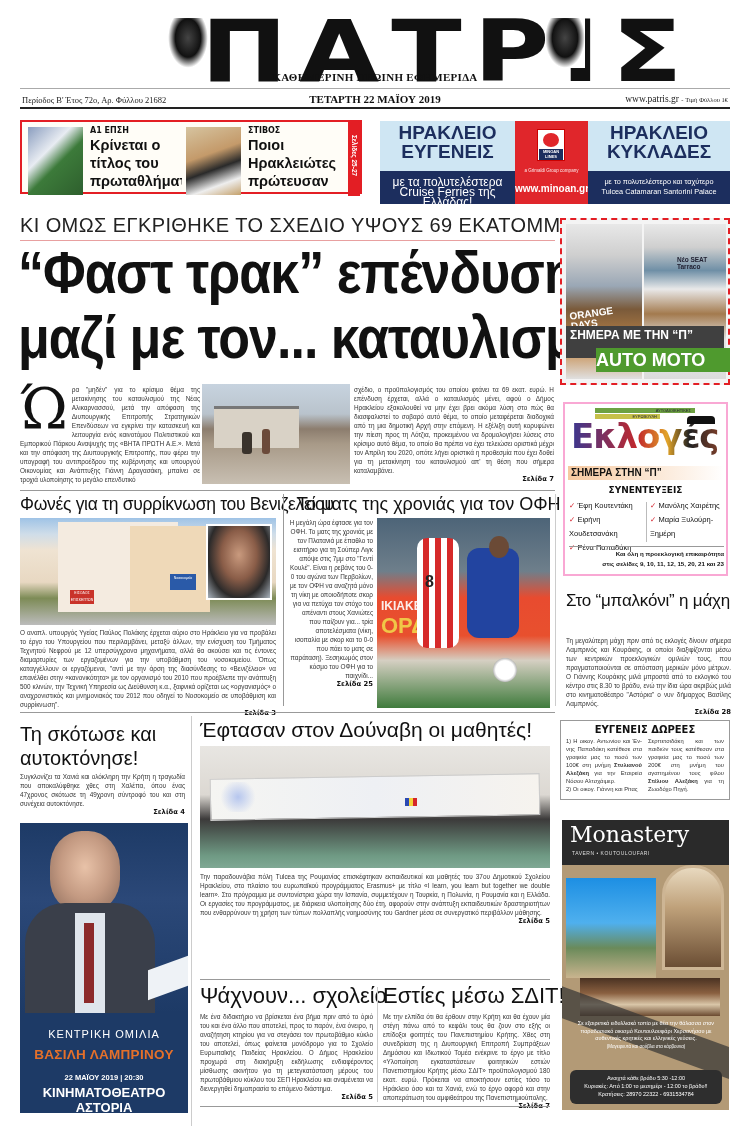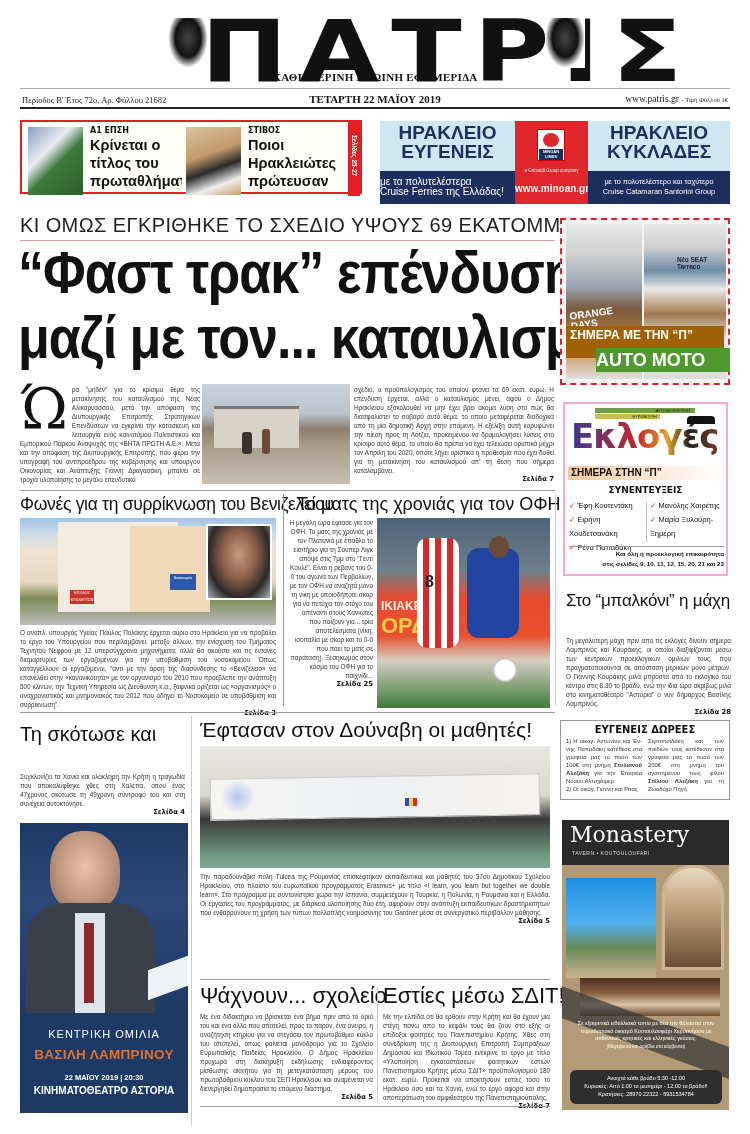--- a/index.html
+++ b/index.html
@@ -50,21 +50,21 @@
     <div style="position:absolute;left:-22px;top:30px;width:56px;transform:rotate(90deg);color:#fff;font-size:6.5px;font-weight:bold;text-align:center">Σελίδες 25-27</div>
   </div>
 </div>
 
 <div class="abs" style="left:380px;top:121px;width:350px;height:83px">
   <div class="abs minoan-blue" style="left:0;top:0;width:135px;height:83px">
     <div class="abs cond" style="left:0;top:2px;width:135px;text-align:center;color:#1c2e5e;font-weight:bold;font-size:19px;line-height:19px">
       <div>ΗΡΑΚΛΕΙΟ</div>
         <div>ΕΥΓΕΝΕΙΣ</div>
     </div>
-    <div class="abs minoan-navy" style="left:0;top:50px;width:135px;height:33px;font-size:10px;line-height:10px;padding-top:6px">
+    <div class="abs minoan-navy" style="left:0;top:50px;width:135px;height:33px;text-align:center;font-size:12px;line-height:10px;padding-top:6px">
       <div>με τα πολυτελέστερα</div>
       <div>Cruise Ferries της Ελλάδας!</div>
     </div>
   </div>
   <div class="abs" style="left:135px;top:0;width:73px;height:83px;background:#e0262b;text-align:center;color:#fff">
     <div style="position:absolute;left:22px;top:8px;width:28px;height:32px;background:#fff;border:1px solid #c00">
       <div style="position:absolute;left:5px;top:3px;width:16px;height:14px;border-radius:50%;background:#e0262b"></div>
       <div style="position:absolute;left:1px;top:19px;width:24px;height:11px;background:#1c2e5e;color:#fff;font-size:4px;line-height:5px;font-weight:bold">
         <div>MINOAN</div>
           <div>LINES</div>
@@ -73,21 +73,21 @@
     <div class="abs" style="left:0;top:47px;width:73px;font-size:4.5px;opacity:0.9">a Grimaldi Group company</div>
     <div class="abs cond" style="left:0;top:62px;width:73px;font-size:10px;font-weight:bold">www.minoan.gr</div>
   </div>
   <div class="abs minoan-blue" style="left:208px;top:0;width:142px;height:83px">
     <div class="abs cond" style="left:0;top:2px;width:142px;text-align:center;color:#1c2e5e;font-weight:bold;font-size:19px;line-height:19px">
       <div>ΗΡΑΚΛΕΙΟ</div>
         <div>ΚΥΚΛΑΔΕΣ</div>
     </div>
     <div class="abs minoan-navy" style="left:0;top:50px;width:142px;height:33px;text-align:center;font-size:7.3px;line-height:10px;padding-top:6px">
       <div>με το πολυτελέστερο και ταχύτερο</div>
-      <div>Cruise Catamaran Santorini Group</div>
+      <div>Tulcea Catamaran Santorini Palace</div>
     </div>
   </div>
 </div>
 
 <div class="abs" style="left:20px;top:214px;width:540px;font-size:20px;letter-spacing:0.4px;color:#222;white-space:nowrap">ΚΙ ΟΜΩΣ ΕΓΚΡΙΘΗΚΕ ΤΟ ΣΧΕΔΙΟ ΥΨΟΥΣ 69 ΕΚΑΤΟΜΜΥΡΙΩΝ</div>
 <div class="hline" style="left:20px;top:240px;width:535px;background:#e8a0a0"></div>
 <div class="abs cond" style="left:18px;top:240px;width:545px;font-weight:bold;font-size:52px;line-height:57px;letter-spacing:-1px;transform:scaleY(1.15);transform-origin:top left;white-space:nowrap">
   <div>“Φαστ τρακ” επένδυση</div>
   <div>μαζί με τον... καταυλισμό;</div>
 </div>
@@ -103,21 +103,21 @@
 <div class="abs" style="left:354px;top:385px;width:200px">
   <div class="body-text">σχέδιο, ο προϋπολογισμός του οποίου φτάνει τα 69 εκατ. ευρώ. Η επένδυση έρχεται, αλλά ο καταυλισμός μένει, αφού ο Δήμος Ηρακλείου εξακολουθεί να μην έχει βρει ακόμα λύση στο πώς θα διασφαλιστεί το σοβαρό αυτό θέμα, το οποίο μεταφέρεται διαδοχικά από τη μια δημοτική Αρχή στην επόμενη. Η εξέλιξη αυτή κορυφώνει την πίεση προς τη Λότζια, προκειμένου να δρομολογήσει λύσεις στο κρίσιμο αυτό θέμα, το οποίο θα πρέπει να έχει τελειώσει οριστικά μέχρι τον Απρίλη του 2020, οπότε λήγει οριστικά η προθεσμία που έχει δοθεί για τη μετακίνηση του καταυλισμού απ' τη θέση που σήμερα καταλαμβάνει.</div>
   <span class="page-ref">Σελίδα 7</span>
 </div>
 
 <div class="abs" style="left:560px;top:218px;width:170px;height:167px;border:2px dashed #e31e24;padding:3px;background:#f4f4f4">
   <div class="abs" style="left:4px;top:4px;width:76px;height:155px;background:linear-gradient(180deg,#e8e8e8 0%,#cfcfcf 20%,#9aa7b5 40%,#7a5a3a 55%,#c58a4a 80%,#e0e0e0 100%)"></div>
   <div class="abs" style="left:82px;top:4px;width:82px;height:155px;background:linear-gradient(180deg,#e8e8e8 0%,#cfcfcf 15%,#6f8fa6 30%,#e9e9e9 42%,#a37a4e 58%,#e5e5e5 75%,#dcdcdc 100%)"></div>
   <div class="abs" style="left:115px;top:36px;font-size:6.5px;font-weight:bold;color:#223">Νέο SEAT Tarraco</div>
   <div class="abs" style="left:8px;top:88px;width:55px;font-size:10px;line-height:10px;font-weight:bold;color:#fff;transform:rotate(-8deg)">ORANGE DAYS</div>
-  <div class="abs cond" style="left:4px;top:106px;width:158px;height:32px;background:#a16207;color:#fff;font-weight:bold;font-size:12px;line-height:18px;padding-left:4px">ΣΗΜΕΡΑ ΜΕ ΤΗΝ “Π”</div>
+  <div class="abs cond" style="left:4px;top:106px;width:158px;height:32px;background:#404040;color:#fff;font-weight:bold;font-size:12px;line-height:18px;padding-left:4px">ΣΗΜΕΡΑ ΜΕ ΤΗΝ “Π”</div>
   <div class="abs cond" style="left:34px;top:128px;width:134px;height:24px;background:#4f9a2e;color:#fff;font-weight:bold;font-size:18px;line-height:24px;text-align:left;padding-right:6px">AUTO MOTO</div>
 </div>
 
 <div class="hline" style="left:20px;top:490px;width:535px"></div>
 
 <div class="abs" style="left:563px;top:402px;width:165px;height:174px;border:2px solid #f9a8d4;background:#fff">
   <div class="abs" style="left:30px;top:4px;width:100px;height:5px;background:#6ea142;color:#223;font-size:4px;line-height:5px;text-align:right;padding-right:4px">ΑΥΤΟΔΙΟΙΚΗΤΙΚΕΣ</div>
   <div class="abs" style="left:30px;top:10px;width:65px;height:5px;background:#c6c04a;color:#223;font-size:4px;line-height:5px;text-align:right;padding-right:3px">ΕΥΡΩΒΟΥΛΗ</div>
   <div class="abs" style="left:6px;top:12px;font-family:'DejaVu Sans',sans-serif;font-weight:bold;font-size:34px;letter-spacing:-1px;background:linear-gradient(90deg,#3a3790 0%,#c2282c 45%,#e2a429 65%,#222 80%,#7a3e2a 100%);-webkit-background-clip:text;background-clip:text;color:transparent">Εκλογές</div>
   <div class="abs" style="left:122px;top:12px;width:28px;height:8px;background:#111;border-radius:4px 4px 0 0"></div>
@@ -181,38 +181,39 @@
 </div>
 <div class="abs" style="left:566px;top:636px;width:165px">
   <div class="body-text">Τη μεγαλύτερη μάχη πριν από τις εκλογές δίνουν σήμερα Λαμπρινός και Κουράκης, οι οποίοι διαξιφίζονται μέσω των κεντρικών προεκλογικών ομιλιών τους, που πραγματοποιούνται σε απόσταση μερικών μόνο μέτρων. Ο Γιάννης Κουράκης μιλά μπροστά από το εκλογικό του κέντρο στις 8.30 το βράδυ, ενώ την ίδια ώρα ακριβώς μιλά στο κινηματοθέατρο "Αστόρια" ο νυν δήμαρχος Βασίλης Λαμπρινός.</div>
   <span class="page-ref">Σελίδα 28</span>
 </div>
 
 <div class="hline" style="left:20px;top:712px;width:535px"></div>
 
 <div class="abs" style="left:20px;top:722px;width:168px;font-size:20px;line-height:24px">
   <div>Τη σκότωσε και</div>
+  <div>αυτοκτόνησε!</div>
 </div>
 <div class="abs" style="left:20px;top:772px;width:165px">
   <div class="body-text">Συγκλονίζει τα Χανιά και ολόκληρη την Κρήτη η τραγωδία που αποκαλύφθηκε χθες στη Χαλέπα, όπου ένας 47χρονος σκότωσε τη 49χρονη σύντροφό του και στη συνέχεια αυτοκτόνησε.</div>
   <span class="page-ref">Σελίδα 4</span>
 </div>
 
 <div class="abs" style="left:20px;top:823px;width:168px;height:290px;background:#1d3a66;overflow:hidden">
   <div style="position:absolute;left:0;top:0;width:168px;height:190px;background:linear-gradient(180deg,#1d3a66 0%,#2b4878 40%,#1d3a66 100%)">
     <div style="position:absolute;left:30px;top:8px;width:70px;height:80px;border-radius:45% 45% 40% 40%;background:radial-gradient(ellipse at 50% 45%,#e8c2a8 0%,#c49a82 50%,#8a6a5a 100%)"></div>
     <div style="position:absolute;left:5px;top:80px;width:130px;height:110px;background:#3a3f4a;border-radius:40px 40px 0 0"></div>
     <div style="position:absolute;left:55px;top:90px;width:30px;height:100px;background:#dfe5ec"></div>
     <div style="position:absolute;left:64px;top:100px;width:10px;height:80px;background:#8c2a2a"></div>
     <div style="position:absolute;left:128px;top:140px;width:40px;height:30px;background:#eef2f6;transform:skewY(-20deg)"></div>
   </div>
   <div class="abs" style="left:0;top:205px;width:168px;text-align:center;color:#fff;font-size:11px;letter-spacing:1px">ΚΕΝΤΡΙΚΗ ΟΜΙΛΙΑ</div>
   <div class="abs" style="left:0;top:224px;width:168px;text-align:center;color:#e5702a;font-weight:bold;font-size:13.5px;letter-spacing:0.3px">ΒΑΣΙΛΗ ΛΑΜΠΡΙΝΟΥ</div>
   <div class="abs" style="left:0;top:250px;width:168px;text-align:center;color:#fff;font-weight:bold;font-size:7.5px">22 ΜΑΪΟΥ 2019 | 20:30</div>
-  <div class="abs" style="left:0;top:262px;width:168px;text-align:center;color:#fff;font-weight:bold;font-size:10px">ΚΙΝΗΜΑΤΟΘΕΑΤΡΟ ΑΣΤΟΡΙΑ</div>
+  <div class="abs" style="left:0;top:262px;width:168px;text-align:center;color:#fff;font-weight:bold;font-size:13px">ΚΙΝΗΜΑΤΟΘΕΑΤΡΟ ΑΣΤΟΡΙΑ</div>
 </div>
 
 <div class="vline" style="left:191px;top:716px;height:410px;background:#ccc"></div>
 
 <div class="abs" style="left:200px;top:718px;width:360px;font-size:21px;white-space:nowrap">Έφτασαν στον Δούναβη οι μαθητές!</div>
 <div class="photo" style="left:200px;top:746px;width:350px;height:122px;background:linear-gradient(180deg,#e8e6e2 0%,#dcd8d2 40%,#3c3a3a 60%,#6f9a84 90%,#7fa894 100%)">
   <div style="position:absolute;left:10px;top:30px;width:330px;height:42px;background:linear-gradient(90deg,#f5f5f2,#eef0f4,#f6f3ee);border:1px solid #ccc;transform:rotate(-1deg)"></div>
   <div style="position:absolute;left:18px;top:36px;width:40px;height:30px;background:radial-gradient(circle,#b6c6ee 0%,transparent 70%)"></div>
   <div style="position:absolute;left:205px;top:52px;width:12px;height:8px;background:linear-gradient(90deg,#2a49b3 33%,#f3d23a 33% 66%,#d5262a 66%)"></div>
 </div>

